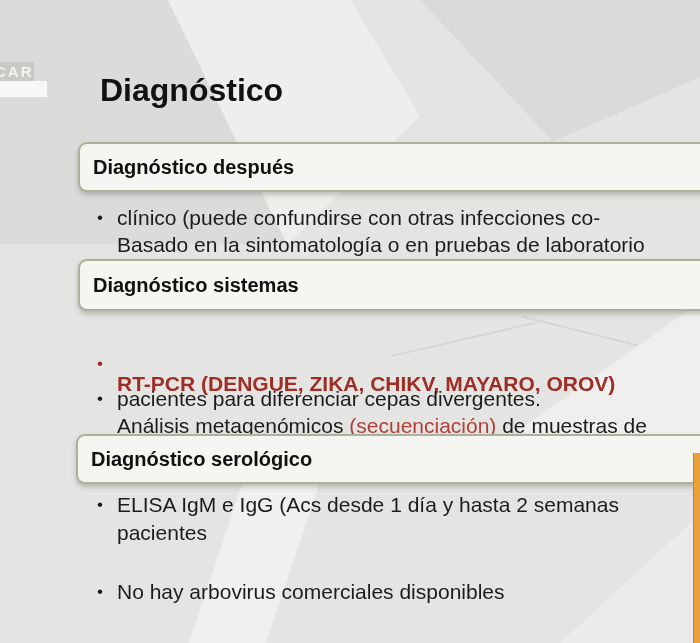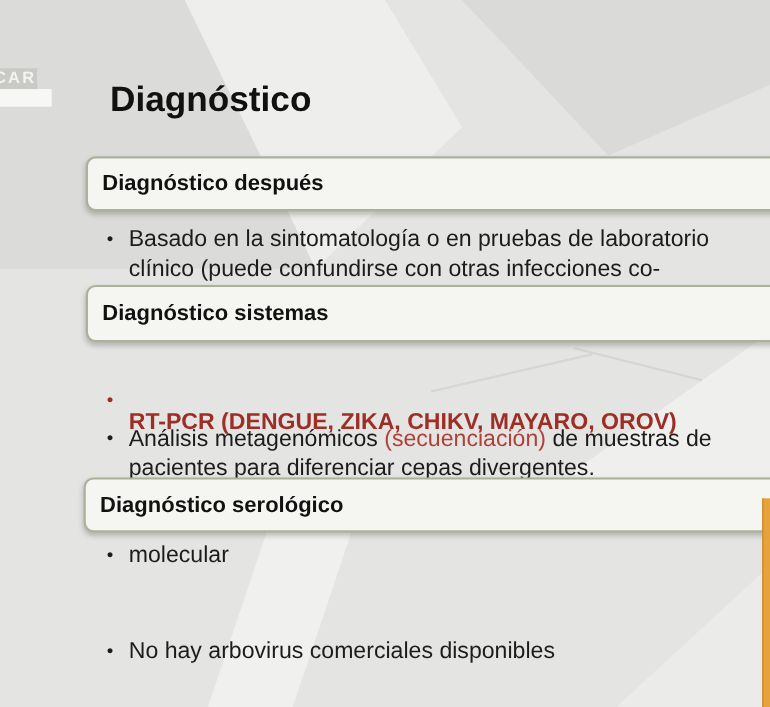--- a/index.html
+++ b/index.html
@@ -99,56 +99,57 @@
   <h1 class="title" style="margin:16px;">Diagnóstico</h1>
 
   <div class="hdr-box hb1">
     <span>Diagnóstico después</span>
   </div>
 
   <div class="bullets blk-clinical">
     <div class="bullet">
       <span class="blt">•</span>
       <div>
+        <div class="line">clínico (puede confundirse con otras infecciones co-</div>
         <div class="line">Basado en la sintomatología o en pruebas de laboratorio</div>
-        <div class="line">clínico (puede confundirse con otras infecciones co-</div>
       </div>
     </div>
   </div>
 
   <div class="hdr-box hb2">
     <span>Diagnóstico sistemas</span>
   </div>
 
   <div class="bullets blk-rtpcr">
     <div class="bullet">
       <span class="blt red">•</span>
       <div class="line red bold">RT-PCR (DENGUE, ZIKA, CHIKV, MAYARO, OROV)</div>
     </div>
   </div>
 
   <div class="bullets blk-meta">
     <div class="bullet">
       <span class="blt">•</span>
       <div>
+        <div class="line">pacientes para diferenciar cepas divergentes.</div>
         <div class="line"><span>Análisis metagenómicos </span><span class="redlight">(secuenciación)</span><span> de muestras de</span></div>
-        <div class="line">pacientes para diferenciar cepas divergentes.</div>
       </div>
     </div>
   </div>
 
   <div class="hdr-box hb3">
     <span>Diagnóstico serológico</span>
   </div>
 
   <div class="bullets blk-elisa">
     <div class="bullet">
       <span class="blt">•</span>
       <div>
-        <div class="line">molecular</div>
+        <div class="line">ELISA IgM e IgG (Acs desde 1 día y hasta 2 semanas</div>
+        <div class="line">pacientes</div>
       </div>
     </div>
   </div>
 
   <div class="bullets blk-nohay">
     <div class="bullet">
       <span class="blt">•</span>
       <div class="line">No hay arbovirus comerciales disponibles</div>
     </div>
   </div>

